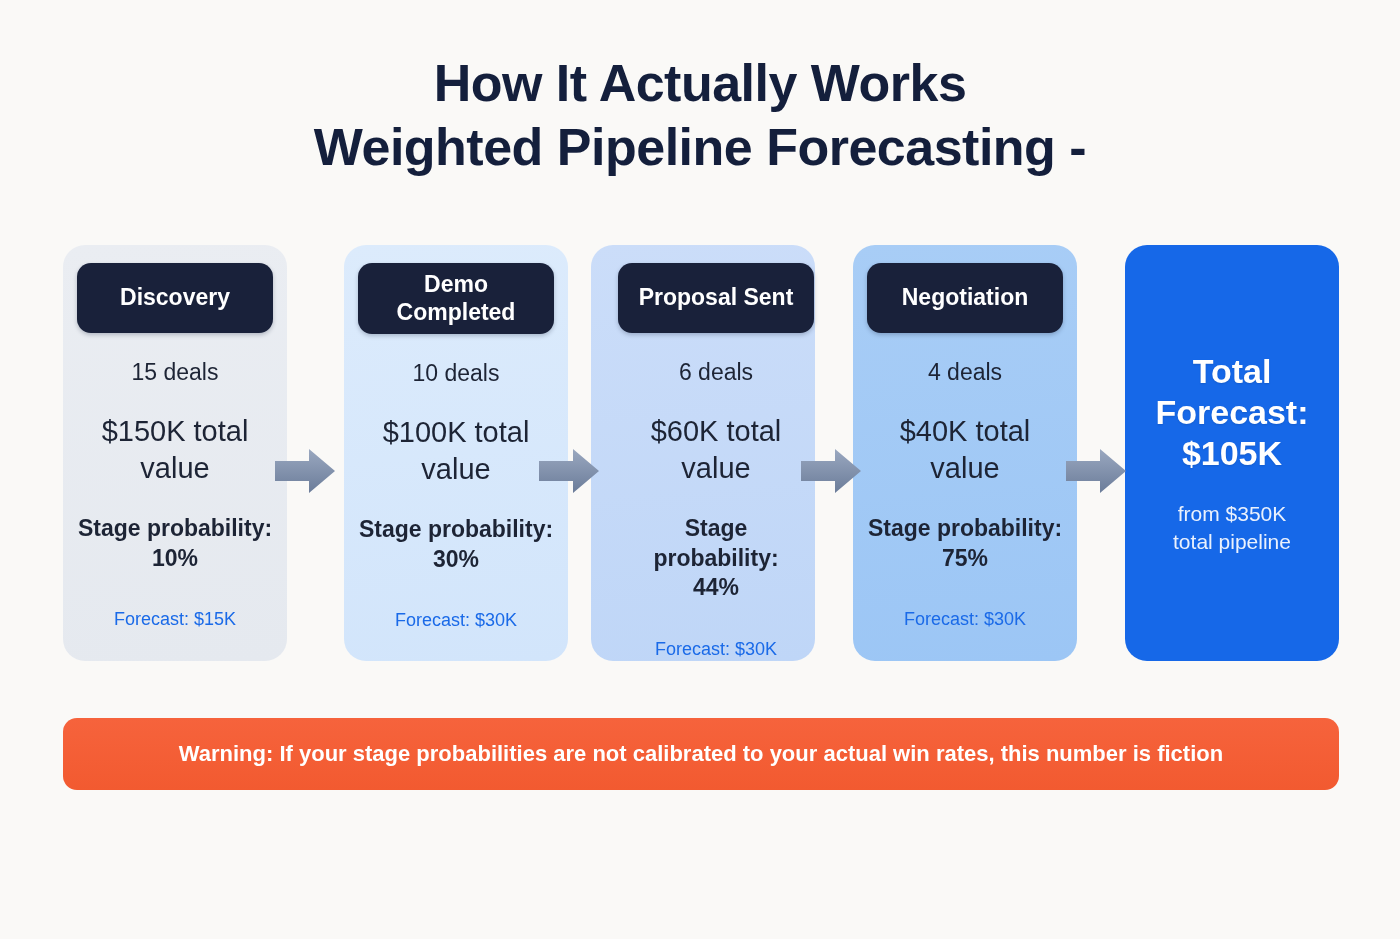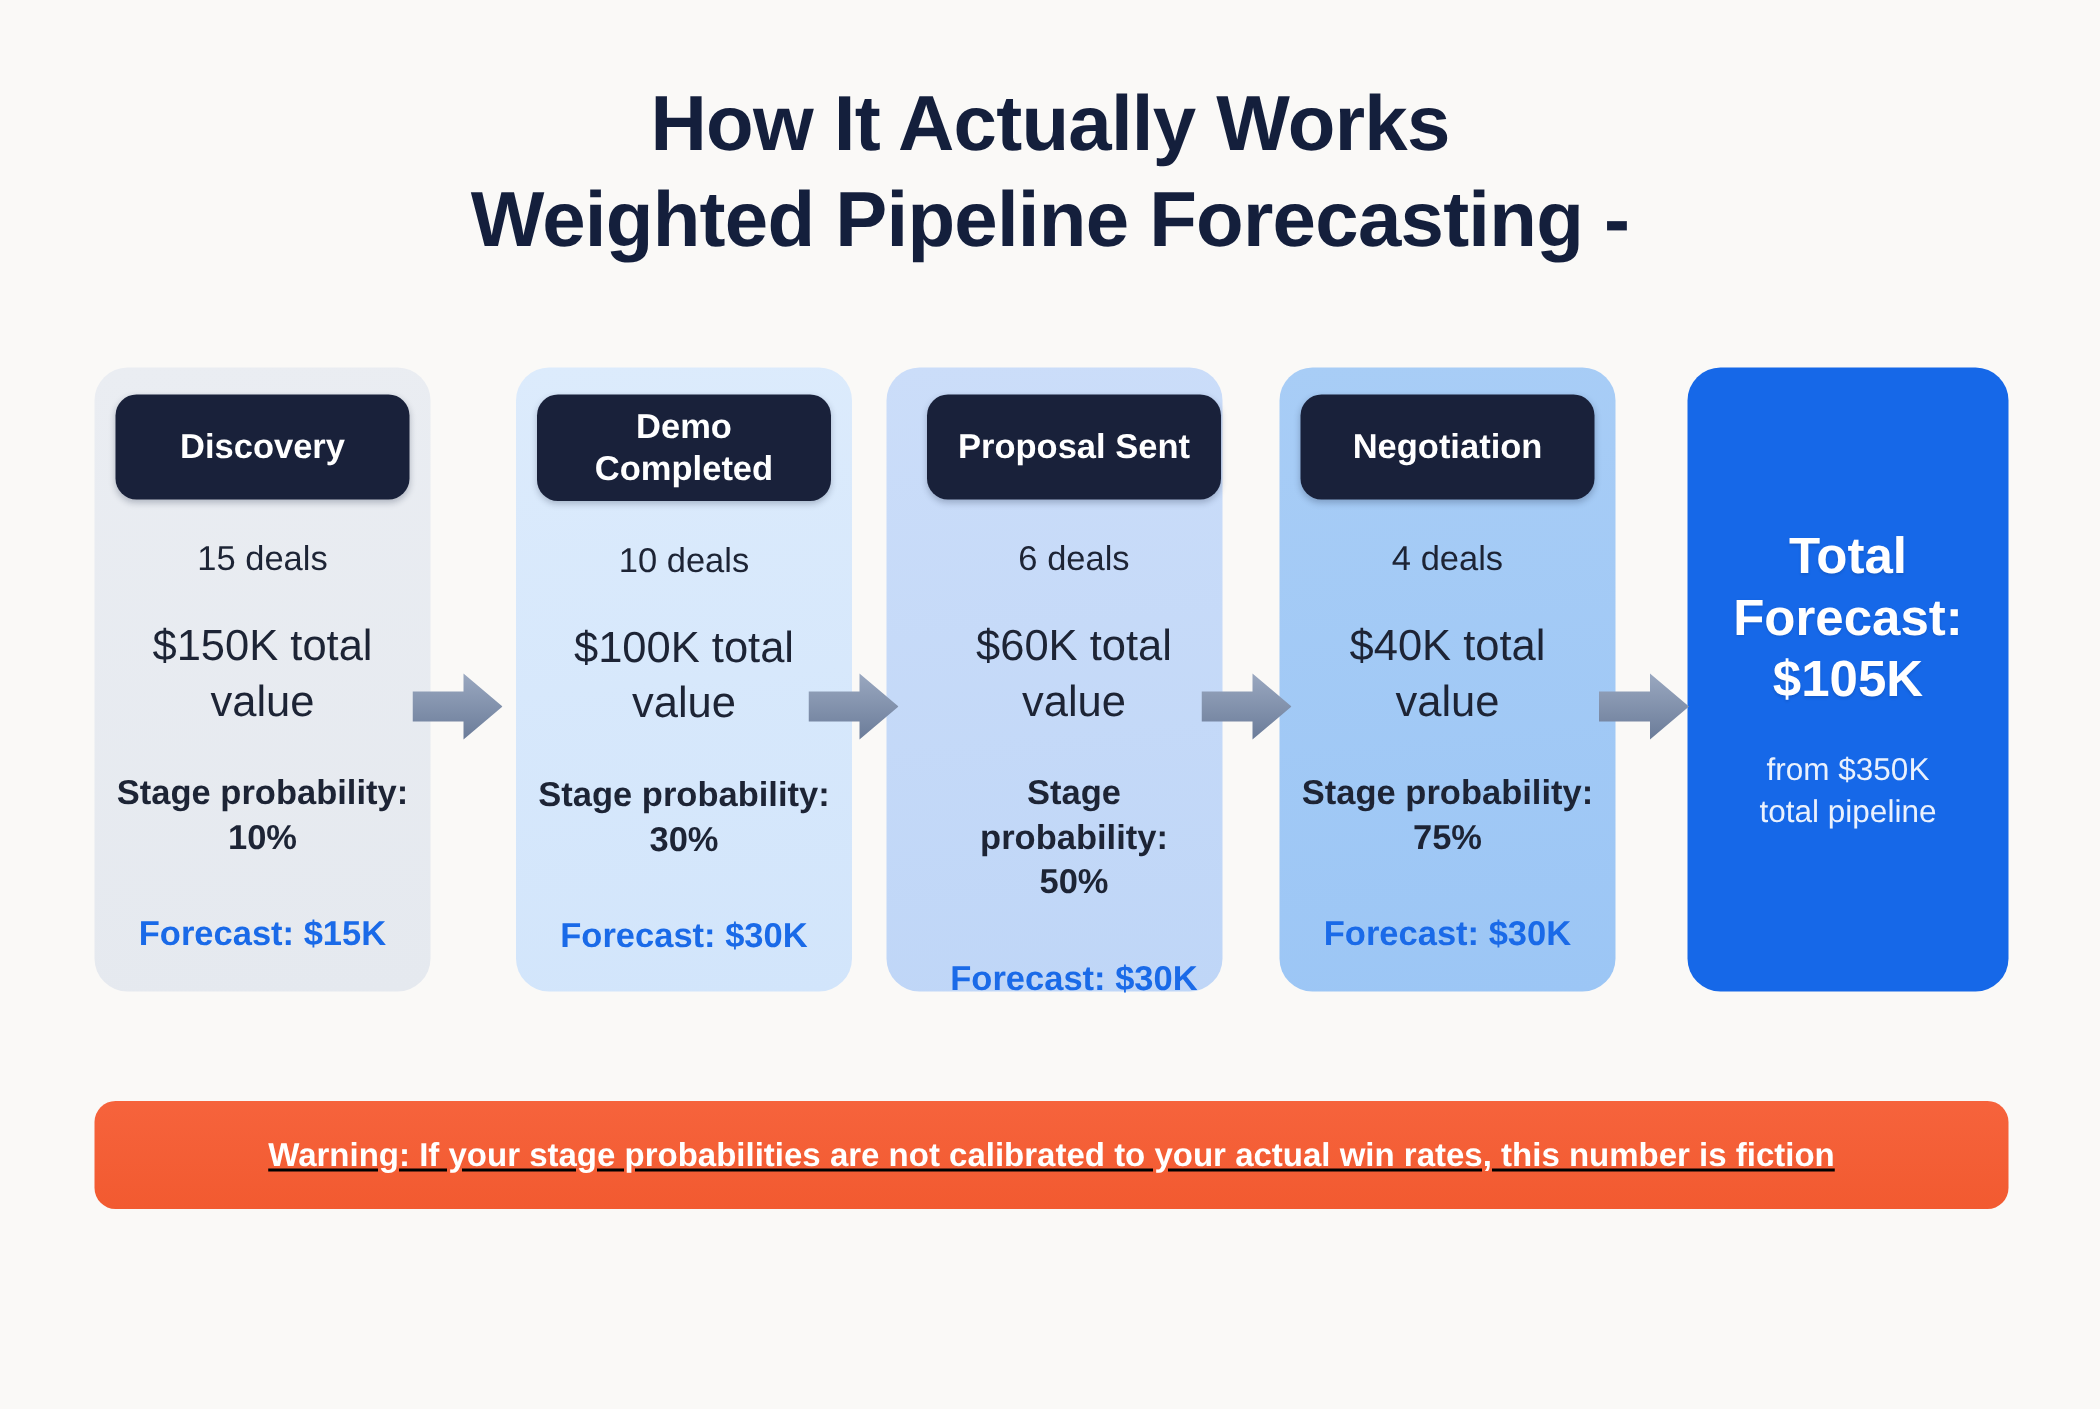--- a/index.html
+++ b/index.html
@@ -91,22 +91,22 @@
   .stage-prob {
     margin-top: 27px;
     font-size: 23px;
     color: #1d2435;
     text-align: center;
     line-height: 1.28;
     font-weight: bold;
   }
   .stage-forecast {
     margin-top: 36px;
-    font-size: 23px;
-    font-weight: bold;
+    font-size: 18px;
+    font-weight: normal;
     color: #1a6ae8;
     text-align: center;
   }
 
   
   .total-card {
     position: absolute;
     left: 1062px;
     top: 0;
     width: 214px;
@@ -145,31 +145,30 @@
   }
   .arrow.a0 { left: 212px; }
   .arrow.a1 { left: 476px; }
   .arrow.a2 { left: 738px; }
   .arrow.a3 { left: 1003px; }
 
   
   .warning {
     position: absolute;
     left: 63px;
-    top: 734px;
+    top: 718px;
     width: 1276px;
     height: 72px;
     background: linear-gradient(180deg,#f6633c 0%,#f25a30 100%);
     border-radius: 14px;
     display: flex;
     align-items: center;
     justify-content: center;
     box-sizing: border-box;
     padding: 0 20px;
-    text-decoration: underline;
   }
   .warning-text {
     color: #ffffff;
     font-size: 22px;
     font-weight: bold;
     text-align: center;
     line-height: 1.2;
   }
 </style>
 </head>
@@ -195,21 +194,21 @@
     <div class="stage-deals">10 deals</div>
     <div class="stage-value">$100K total value</div>
     <div class="stage-prob">Stage probability: 30%</div>
     <div class="stage-forecast">Forecast: $30K</div>
   </div>
 
   <div class="stage-card s2">
     <div class="stage-badge">Proposal Sent</div>
     <div class="stage-deals">6 deals</div>
     <div class="stage-value">$60K total value</div>
-    <div class="stage-prob">Stage probability: 50%</div>
+    <div class="stage-prob">Stage probability: 44%</div>
     <div class="stage-forecast">Forecast: $30K</div>
   </div>
 
   <div class="stage-card s3">
     <div class="stage-badge">Negotiation</div>
     <div class="stage-deals">4 deals</div>
     <div class="stage-value">$40K total value</div>
     <div class="stage-prob">Stage probability: 75%</div>
     <div class="stage-forecast">Forecast: $30K</div>
   </div>

